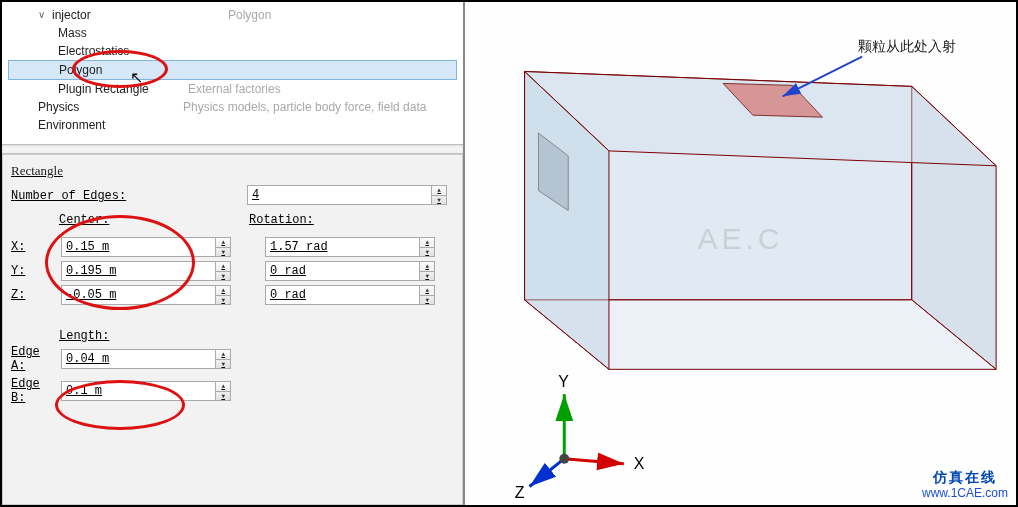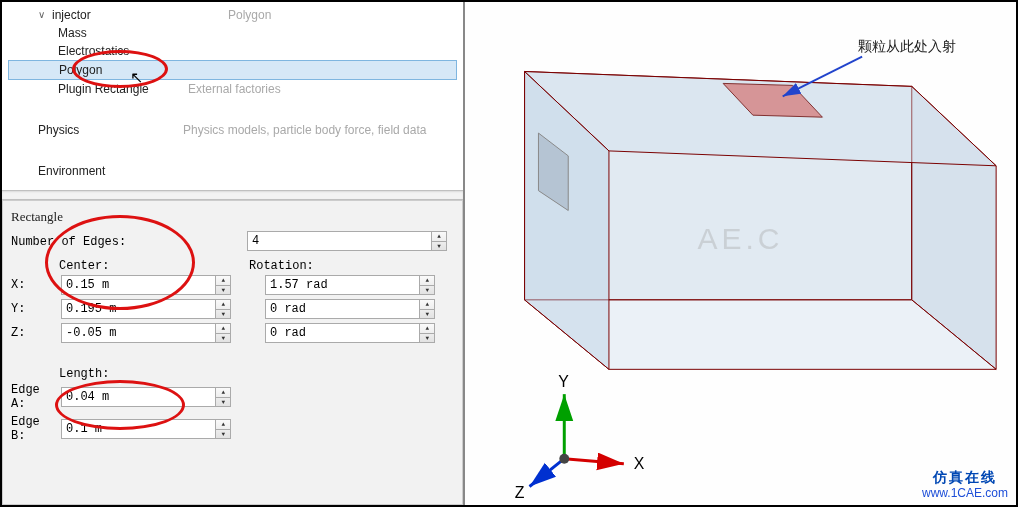--- a/index.html
+++ b/index.html
@@ -33,21 +33,21 @@
   .tree-row {
     display: flex;
     align-items: center;
     height: 18px;
     line-height: 18px;
   }
   .tree-label { width: 176px; color: #222; }
   .tree-desc { color: #a9a9a9; flex: 1; }
   .tree-indent-1 { padding-left: 30px; }
   .tree-indent-2 { padding-left: 50px; }
-  .tree-indent-0 { padding-left: 30px; margin-top: 23px; }
+  .tree-indent-0 { padding-left: 30px; }
   .tree-row.selected {
     background: #d6e8f7;
     border: 1px solid #7fb6e0;
     height: 20px;
   }
   .expander {
     font-size: 10px;
     width: 14px;
     display: inline-block;
     color: #666;
@@ -75,20 +75,21 @@
     box-shadow: inset 0 1px 2px rgba(0,0,0,.1);
   }
   .props-panel {
     flex: 1;
     background: #f2f2f2;
     border: 1px solid #ccc;
     padding: 8px;
     font-family: "Courier New", monospace;
     font-size: 12px;
     position: relative;
+    text-decoration: underline;
   }
   .props-title { font-family: "Segoe UI"; font-size: 13px; margin-bottom: 6px; color: #222;}
   .group-label { display:block; margin: 4px 0 2px 0; }
   .num-input {
     display: inline-flex;
     border: 1px solid #aaa;
     background: #fff;
     height: 20px;
     align-items: stretch;
   }
@@ -206,21 +207,21 @@
         <span class="group-label" style="width:230px">Number of Edges:</span>
         <div class="num-input" style="width:200px">
           <input value="4" style="">
           <div class="spin">
               <div>▲</div>
               <div>▼</div>
             </div>
         </div>
       </div>
 
-      <div style="display:grid; grid-template-columns:48px 190px 190px; margin-bottom:2px">
+      <div style="display:grid; grid-template-columns:48px 190px 190px; margin-bottom:10px">
         <span></span>
         <span>Center:</span>
         <span>Rotation:</span>
       </div>
 
       <div class="row-grid">
         <span class="lbl">X:</span>
         <div class="num-input">
           <input value="0.15 m" style="">
           <div class="spin">

